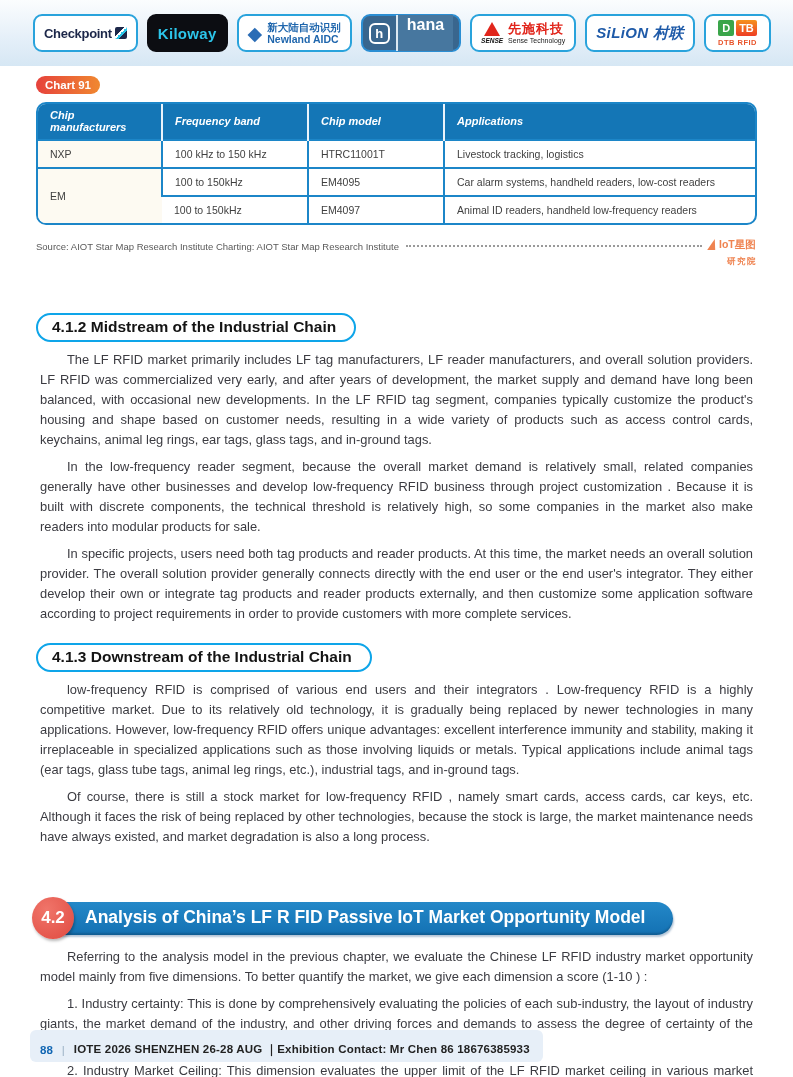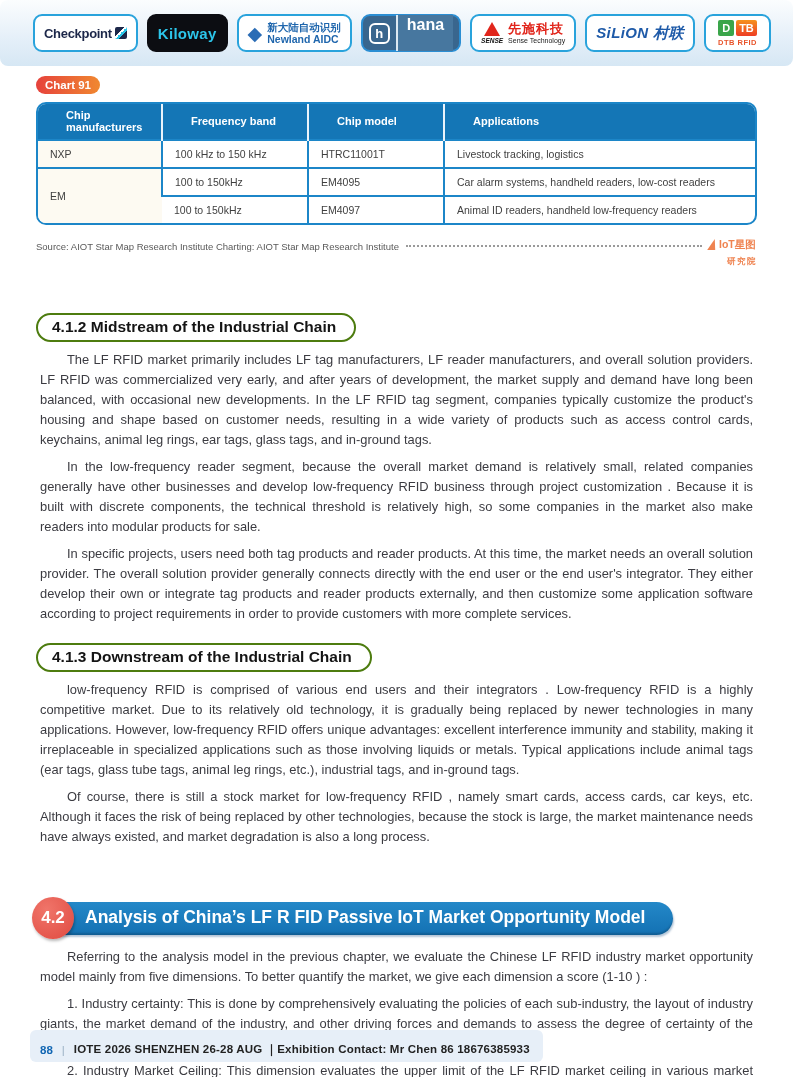--- a/index.html
+++ b/index.html
@@ -6,21 +6,21 @@
   body { margin: 0; background: #9a9a9a; }
   .page {
     width: 793px; height: 1077px; position: relative; background: #ffffff;
     font-family: "Liberation Sans", sans-serif; overflow: hidden; margin: 0 auto;
   }
 
   
   .band {
     height: 66px; width: 100%;
     background: linear-gradient(180deg, #fbfdfe 0%, #e6f0f9 55%, #d6e7f4 100%);
-    display: flex; align-items: center; padding-left: 33px; gap: 9px; border-radius: 8px;
+    display: flex; align-items: center; padding-left: 33px; gap: 9px;
   }
   .logo-box {
     height: 38px; border: 2px solid #29a3dc; border-radius: 9px; background: #fff;
     display: flex; align-items: center; justify-content: center; padding: 0 9px; flex: 0 0 auto;
   }
   .lb-checkpoint .cp-text { font-weight: bold; font-size: 13px; color: #1c2749; letter-spacing: -0.3px; }
   .cp-mark { width: 12px; height: 12px; margin-left: 3px; border-radius: 2px;
     background: linear-gradient(135deg, #1c2749 38%, #ffffff 38%, #ffffff 50%, #29c4e8 50%, #29c4e8 64%, #1c2749 64%); }
   .lb-kiloway { background: #0c0d12; border-color: #0c0d12; }
   .lb-kiloway .kw-text { color: #2cc5ea; font-weight: bold; font-size: 15px; letter-spacing: 0.3px; }
@@ -53,36 +53,36 @@
   .chart-title-row { display: flex; align-items: center; margin-top: 10px; }
   .chart-badge { background: linear-gradient(90deg, #e6423c, #f08830); color: #fff; font-weight: bold;
     font-size: 11.5px; padding: 3px 9px; border-radius: 10px; position: relative; z-index: 2; white-space: nowrap; }
   .chart-title { background: #e9f2fb; padding: 4px 16px 4px 18px; margin-left: -10px; border-radius: 10px;
     font-weight: bold; font-size: 11.5px; color: #101010; }
 
   .table-wrap { margin-top: 8px; border: 2px solid #1c86c8; border-radius: 10px; overflow: hidden; }
   table { width: 100%; border-collapse: collapse; table-layout: fixed; }
   col.c1 { width: 124px; } col.c2 { width: 146px; } col.c3 { width: 136px; }
   th { background: #1476b6; color: #fff; font-size: 11px; font-weight: bold; text-align: left;
-    padding: 5px 10px 6px 28px; }
+    padding: 5px 10px 6px 12px; font-style: italic; }
   th + th { border-left: 2px solid #eaf3fb; }
   td { font-size: 10.5px; color: #3f3f3f; padding: 7px 10px 7px 12px; border-top: 2px solid #1c86c8; vertical-align: middle; }
   td + td { border-left: 2px solid #1c86c8; }
   td.manu { background: #fdfaf2; }
 
   .source-row { display: flex; align-items: flex-start; margin-top: 13px; }
   .source-text { font-size: 9.5px; color: #5a5a5a; white-space: nowrap; padding-top: 3px; }
   .leader { flex: 1; border-bottom: 2px dotted #9a9a9a; margin: 0 7px; height: 9px; }
   .aiot-brand { color: #ef8350; font-weight: bold; line-height: 1.15; flex: 0 0 auto; }
   .aiot-line1 { font-size: 10.5px; display: flex; align-items: flex-end; }
   .aiot-tri { display: inline-block; width: 0; height: 0; border-left: 4px solid transparent;
     border-right: 4px solid transparent; border-bottom: 11px solid #ef8350; transform: skewX(-18deg); margin-right: 2px; }
   .aiot-line2 { font-size: 8.5px; letter-spacing: 1.5px; padding-left: 18px; }
 
-  .sec-heading { display: inline-block; border: 2px solid #4d7c0f; border-radius: 15px; background: #fff;
+  .sec-heading { display: inline-block; border: 2px solid #0ea5e9; border-radius: 15px; background: #fff;
     padding: 3px 18px 4px 14px; font-weight: bold; font-size: 15.5px; color: #141414; }
   .mt-412 { margin-top: 45px; }
   .mt-413 { margin-top: 19px; }
 
   p.body { font-size: 12.9px; line-height: 20px; margin: 8px 4px 4px; text-indent: 27px;
     text-align: justify; color: #3b3b41; }
   p.body + p.body { margin-top: 7px; }
 
   .sec42 { display: flex; align-items: center; margin-top: 50px; margin-left: -4px; }
   .sec42-circle { width: 42px; height: 42px; border-radius: 50%;

